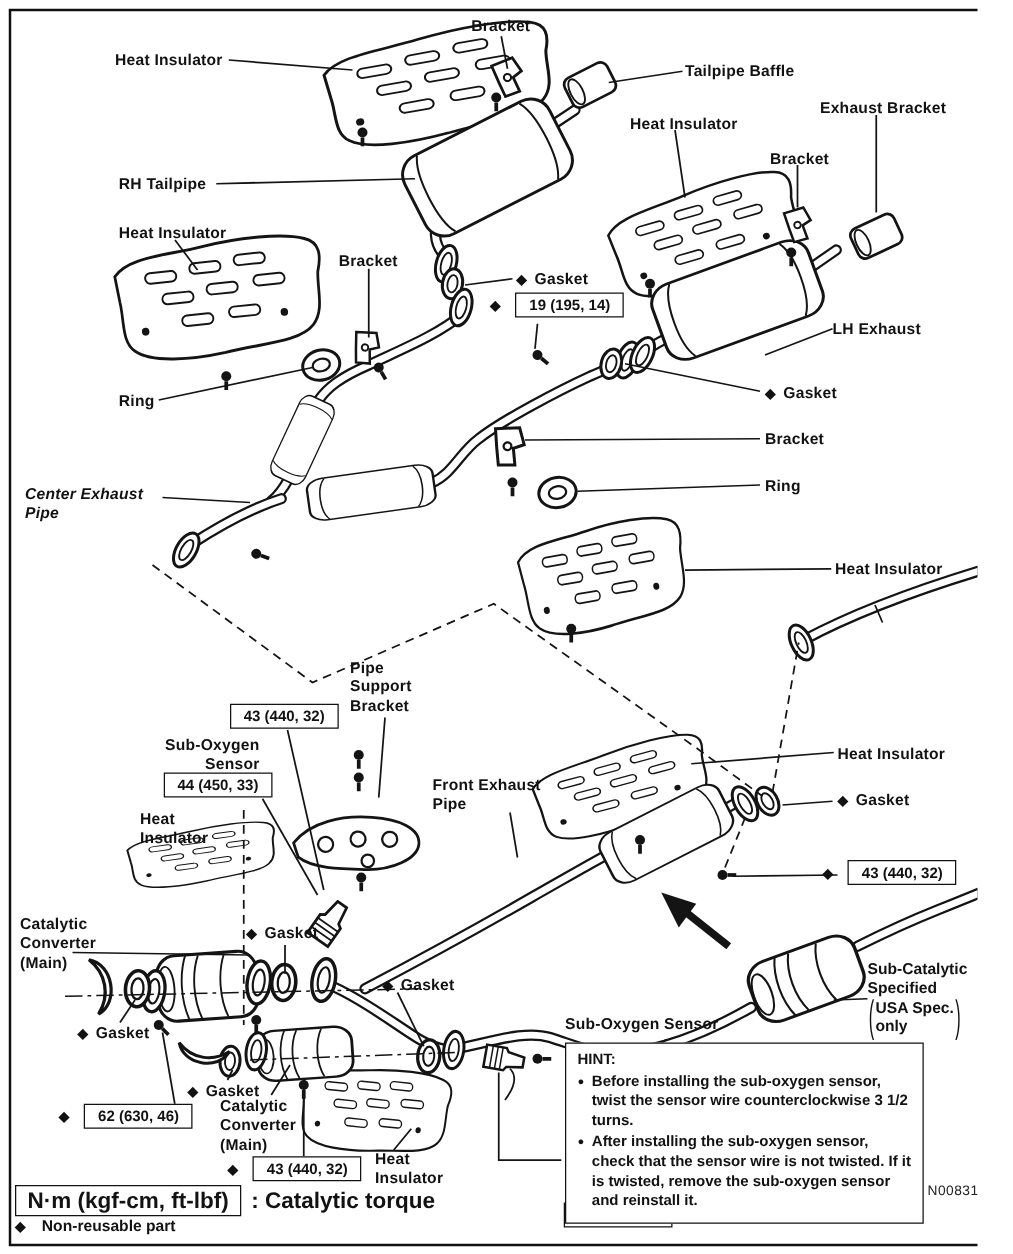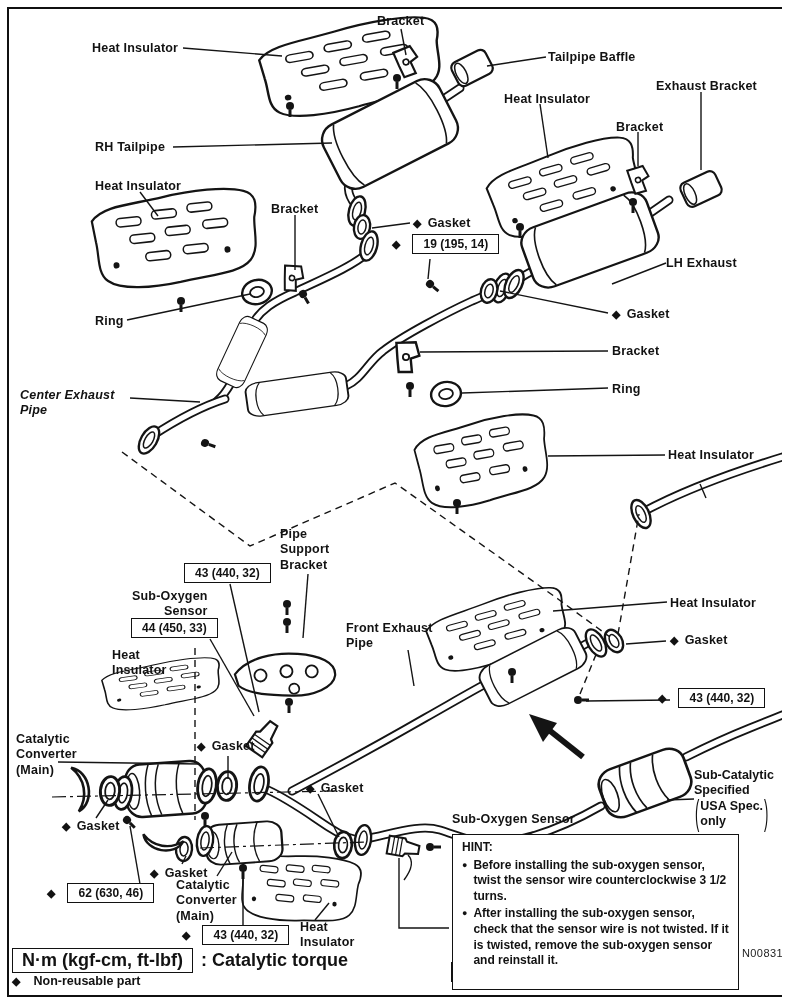--- a/index.html
+++ b/index.html
@@ -12,21 +12,21 @@
   .ln{stroke:#141414;stroke-width:1.4;fill:none;}
   .dsh{stroke:#141414;stroke-width:1.4;fill:none;stroke-dasharray:7 5;}
   .axis{stroke:#141414;stroke-width:1.2;fill:none;stroke-dasharray:14 4 3 4;}
   .lbl{position:absolute;font-weight:700;font-size:12.5px;line-height:1.22;color:#121212;
        white-space:pre-line;letter-spacing:.2px;z-index:5;}
   .dmd{font-size:11px;margin-right:6px;}
   .tq{position:absolute;display:flex;align-items:center;gap:6px;z-index:5;
       font-weight:700;font-size:12px;color:#121212;}
   .tq .box{border:1.8px solid #121212;background:#fff;padding:2px 10px;white-space:nowrap;}
   .hintbox{position:absolute;left:452px;top:834px;width:287px;box-sizing:border-box;z-index:5;
-      border:1.8px solid #121212;background:#fff;padding:5px 8px 20px 9px;
+      border:1.8px solid #121212;background:#fff;padding:5px 8px 9px 9px;
       font-weight:700;font-size:12px;line-height:1.3;color:#121212;}
   .hint-item{display:flex;gap:6px;margin-top:2px;}
   .hint-item .b{font-size:9px;padding-top:2px;}
   .legend1{position:absolute;left:12px;top:948px;display:flex;align-items:center;gap:8px;z-index:5;
       font-weight:700;font-size:18px;color:#121212;}
   .legend1 .box{border:1.8px solid #121212;padding:1px 9px;white-space:nowrap;}
   .legend2{position:absolute;left:12px;top:974px;display:flex;align-items:center;gap:7px;z-index:5;
       font-weight:700;font-size:12.5px;color:#121212;}
   .figcode{position:absolute;left:742px;top:947px;font-size:11px;font-weight:400;
       letter-spacing:.4px;color:#222;z-index:5;}

